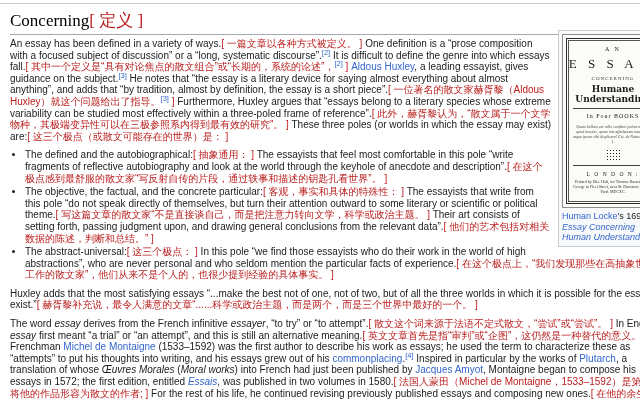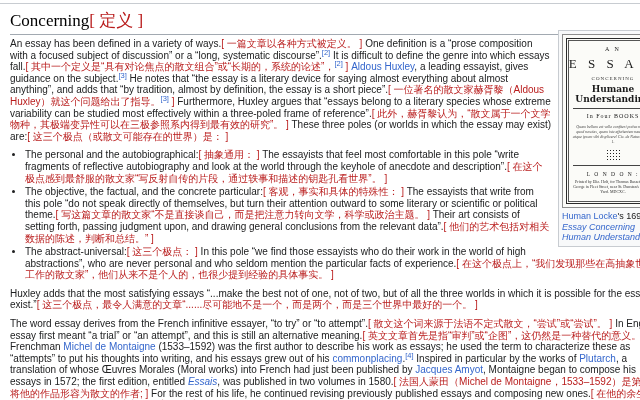--- a/index.html
+++ b/index.html
@@ -15,21 +15,21 @@
     font-size:17px;color:#000;margin:5px 0 3px 0;padding-bottom:2px;
     border-bottom:1px solid #a2a9b1;
   }
   p.body, li.body{font-size:10px;line-height:11.6px;margin:0 0 7px 0;}
   ul.defs{margin:0 0 7px 15px;padding:0;}
   ul.defs li{font-size:10px;line-height:11.6px;margin:0 0 2px 0;}
   .zh{color:#b91c1c;}
   a.lnk{color:#3466cc;text-decoration:none;cursor:pointer;}
   sup.ref{font-size:7.5px;line-height:0;}
   sup.ref a{color:#3466cc;text-decoration:none;}
-  .i{}
+  .i{font-style:italic;}
   a.ai{font-style:italic;}
   
   .thumb{
     float:right;width:102px;margin:-8px 0 6px 6px;padding:3px;
     border:1px solid #c8ccd1;background:#f8f9fa;
   }
   .cover{
     background:#fbfbf8;border:1px solid #8d8d8d;height:172px;overflow:hidden;
     position:relative;text-align:center;
     font-family:"Liberation Serif","DejaVu Serif",serif;color:#1b1b1b;
@@ -74,24 +74,24 @@
       <div class="cv-rule"></div>
       <div class="cv-place">L O N D O N :</div>
       <div class="cv-imprint">Printed by Eliz. Holt, for Thomas Basset, at the George in Fleet Street, near St. Dunstan's Church-Yard. MDCXC.</div>
     </div>
     <div class="caption"><a class="lnk a" href="#">Human Locke</a><span class="tx">'s 1690 </span><a class="lnk ai" href="#">An Essay Concerning Human Understanding</a></div>
   </div>
 
   <p class="body"><span class="tx">An essay has been defined in a variety of ways.</span><span class="zh">[ 一篇文章以各种方式被定义。 ]</span><span class="tx"> One definition is a “prose composition with a focused subject of discussion” or a “long, systematic discourse”.</span><sup class="ref"><a href="#">[2]</a></sup><span class="tx"> It is difficult to define the genre into which essays fall.</span><span class="zh">[ 其中一个定义是“具有对论焦点的散文组合”或“长期的，系统的论述”，</span><sup class="ref"><a href="#">[2]</a></sup><span class="zh"> ]</span><span class="tx"> </span><a class="lnk a" href="#">Aldous Huxley</a><span class="tx">, a leading essayist, gives guidance on the subject.</span><sup class="ref"><a href="#">[3]</a></sup><span class="tx"> He notes that “the essay is a literary device for saying almost everything about almost anything”, and adds that “by tradition, almost by definition, the essay is a short piece”.</span><span class="zh">[ 一位著名的散文家赫胥黎（Aldous Huxley）就这个问题给出了指导。</span><sup class="ref"><a href="#">[3]</a></sup><span class="zh"> ]</span><span class="tx"> Furthermore, Huxley argues that “essays belong to a literary species whose extreme variability can be studied most effectively within a three-poled frame of reference”.</span><span class="zh">[ 此外，赫胥黎认为，“散文属于一个文学物种，其极端变异性可以在三极参照系内得到最有效的研究”。 ]</span><span class="tx"> These three poles (or worlds in which the essay may exist) are:</span><span class="zh">[ 这三个极点（或散文可能存在的世界）是： ]</span></p>
 
   <ul class="defs">
-    <li class="body"><span class="tx">The personal and the autobiographical:</span><span class="zh">[ 抽象通用： ]</span><span class="tx"> The essayists that feel most comfortable in this pole “write fragments of reflective autobiography and look at the world through the keyhole of anecdote and description”.</span><span class="zh">[ 在这个极点感到最舒服的散文家“写反射自传的片段，通过轶事和描述的钥匙孔看世界”。 ]</span></li>
+    <li class="body"><span class="tx">The defined and the autobiographical:</span><span class="zh">[ 抽象通用： ]</span><span class="tx"> The essayists that feel most comfortable in this pole “write fragments of reflective autobiography and look at the world through the keyhole of anecdote and description”.</span><span class="zh">[ 在这个极点感到最舒服的散文家“写反射自传的片段，通过轶事和描述的钥匙孔看世界”。 ]</span></li>
     <li class="body"><span class="tx">The objective, the factual, and the concrete particular:</span><span class="zh">[ 客观，事实和具体的特殊性： ]</span><span class="tx"> The essayists that write from this pole “do not speak directly of themselves, but turn their attention outward to some literary or scientific or political theme.</span><span class="zh">[ 写这篇文章的散文家“不是直接谈自己，而是把注意力转向文学，科学或政治主题。 ]</span><span class="tx"> Their art consists of setting forth, passing judgment upon, and drawing general conclusions from the relevant data”.</span><span class="zh">[ 他们的艺术包括对相关数据的陈述，判断和总结。” ]</span></li>
     <li class="body"><span class="tx">The abstract-universal:</span><span class="zh">[ 这三个极点： ]</span><span class="tx"> In this pole “we find those essayists who do their work in the world of high abstractions”, who are never personal and who seldom mention the particular facts of experience.</span><span class="zh">[ 在这个极点上，“我们发现那些在高抽象世界中工作的散文家”，他们从来不是个人的，也很少提到经验的具体事实。 ]</span></li>
   </ul>
 
-  <p class="body"><span class="tx">Huxley adds that the most satisfying essays “...make the best not of one, not of two, but of all the three worlds in which it is possible for the essay to exist.”</span><span class="zh">[ 这三个极点，最令人满意的文章“......尽可能地不是一个，而是两个，而是三个世界中最好的一个。 ]</span></p>
+  <p class="body"><span class="tx">Huxley adds that the most satisfying essays “...make the best not of one, not of two, but of all the three worlds in which it is possible for the essay to exist.”</span><span class="zh">[ 赫胥黎补充说，最令人满意的文章“......科学或政治主题，而是两个，而是三个世界中最好的一个。 ]</span></p>
 
   <p class="body"><span class="tx">The word </span><span class="i">essay</span><span class="tx"> derives from the French infinitive </span><span class="i">essayer</span><span class="tx">, “to try” or “to attempt”.</span><span class="zh">[ 散文这个词来源于法语不定式散文，“尝试”或“尝试”。 ]</span><span class="tx"> In English </span><span class="i">essay</span><span class="tx"> first meant “a trial” or “an attempt”, and this is still an alternative meaning.</span><span class="zh">[ 英文文章首先是指“审判”或“企图”，这仍然是一种替代的意义。 ]</span><span class="tx"> The Frenchman </span><a class="lnk a" href="#">Michel de Montaigne</a><span class="tx"> (1533–1592) was the first author to describe his work as essays; he used the term to characterize these as “attempts” to put his thoughts into writing, and his essays grew out of his </span><a class="lnk a" href="#">commonplacing</a><span class="tx">.</span><sup class="ref"><a href="#">[4]</a></sup><span class="tx"> Inspired in particular by the works of </span><a class="lnk a" href="#">Plutarch</a><span class="tx">, a translation of whose </span><span class="i">Œuvres Morales</span><span class="tx"> (</span><span class="i">Moral works</span><span class="tx">) into French had just been published by </span><a class="lnk a" href="#">Jacques Amyot</a><span class="tx">, Montaigne began to compose his essays in 1572; the first edition, entitled </span><a class="lnk ai" href="#">Essais</a><span class="tx">, was published in two volumes in 1580.</span><span class="zh">[ 法国人蒙田（Michel de Montaigne，1533–1592）是第一位将他的作品形容为散文的作者; ]</span><span class="tx"> For the rest of his life, he continued revising previously published essays and composing new ones.</span><span class="zh">[ 在他的余生中，他继续修改之前发表的文章并撰写新的文章。 ]</span><span class="tx"> </span><a class="lnk a" href="#">Francis Bacon</a><span class="tx">'s essays, published in book form in 1597, 1612, and 1625, were the first works in English that described themselves as essays. </span></p>
 
   <div class="clear"></div>
 
 </div>
 
 </body></html>

